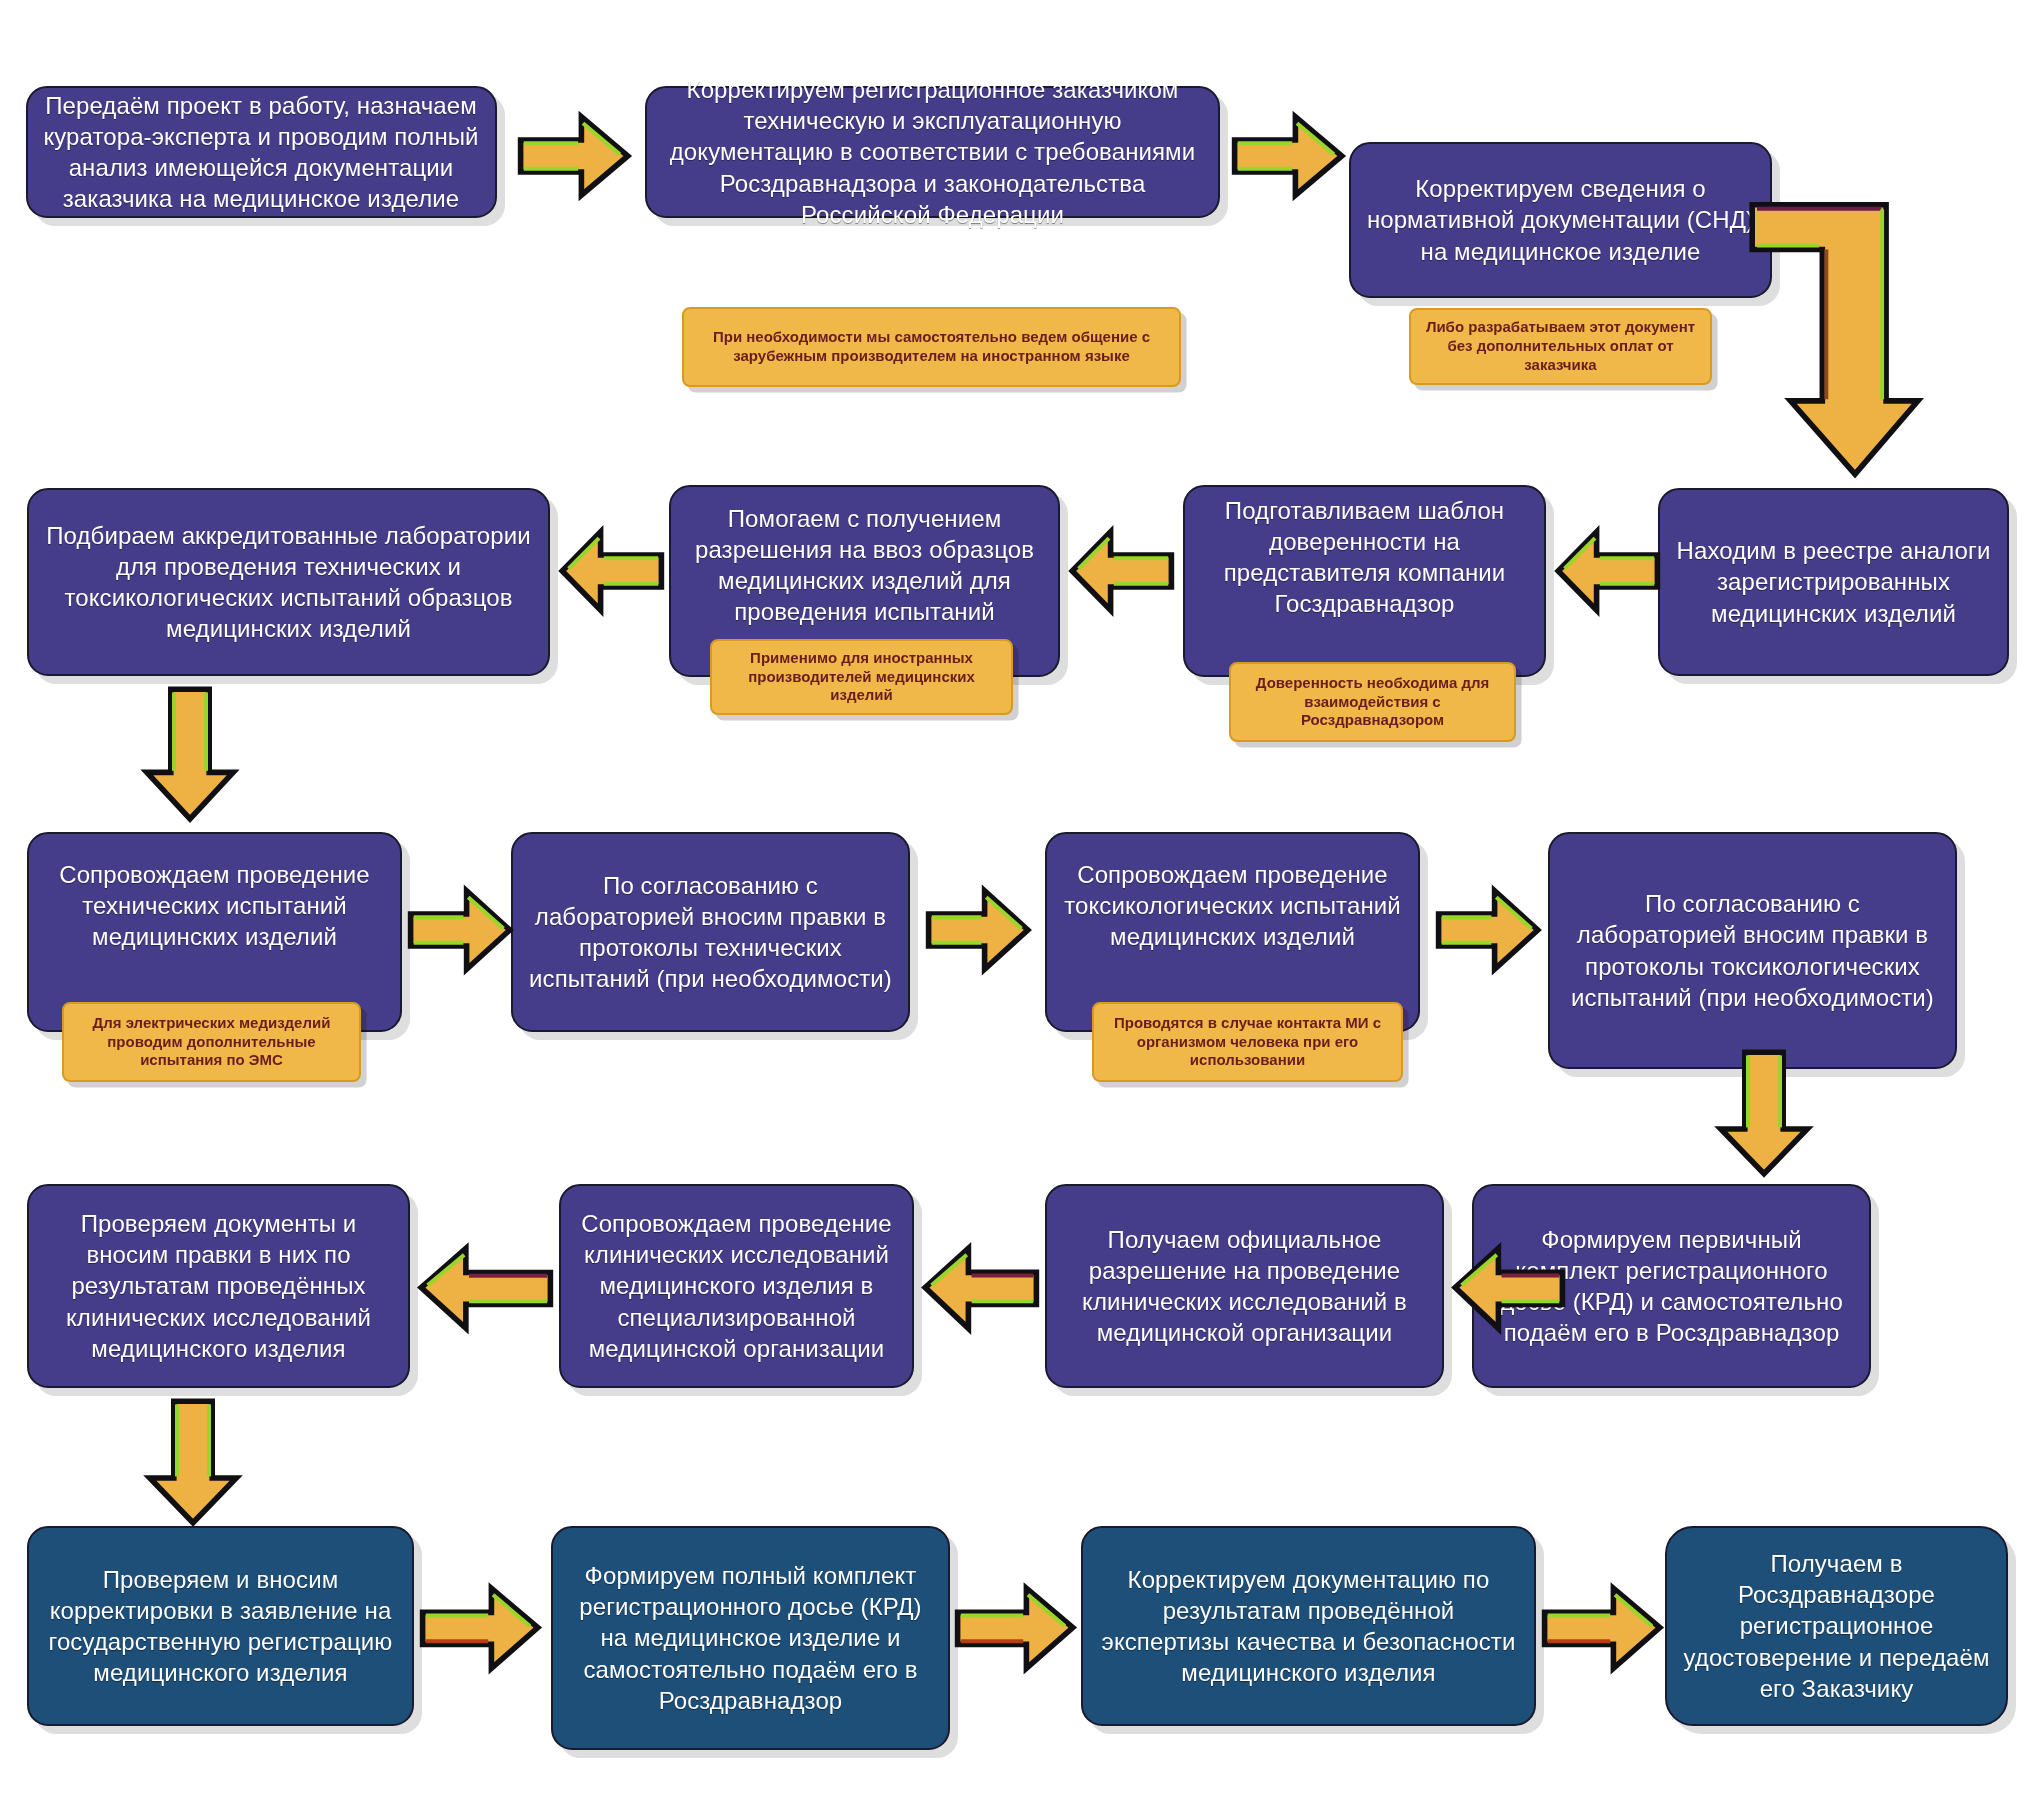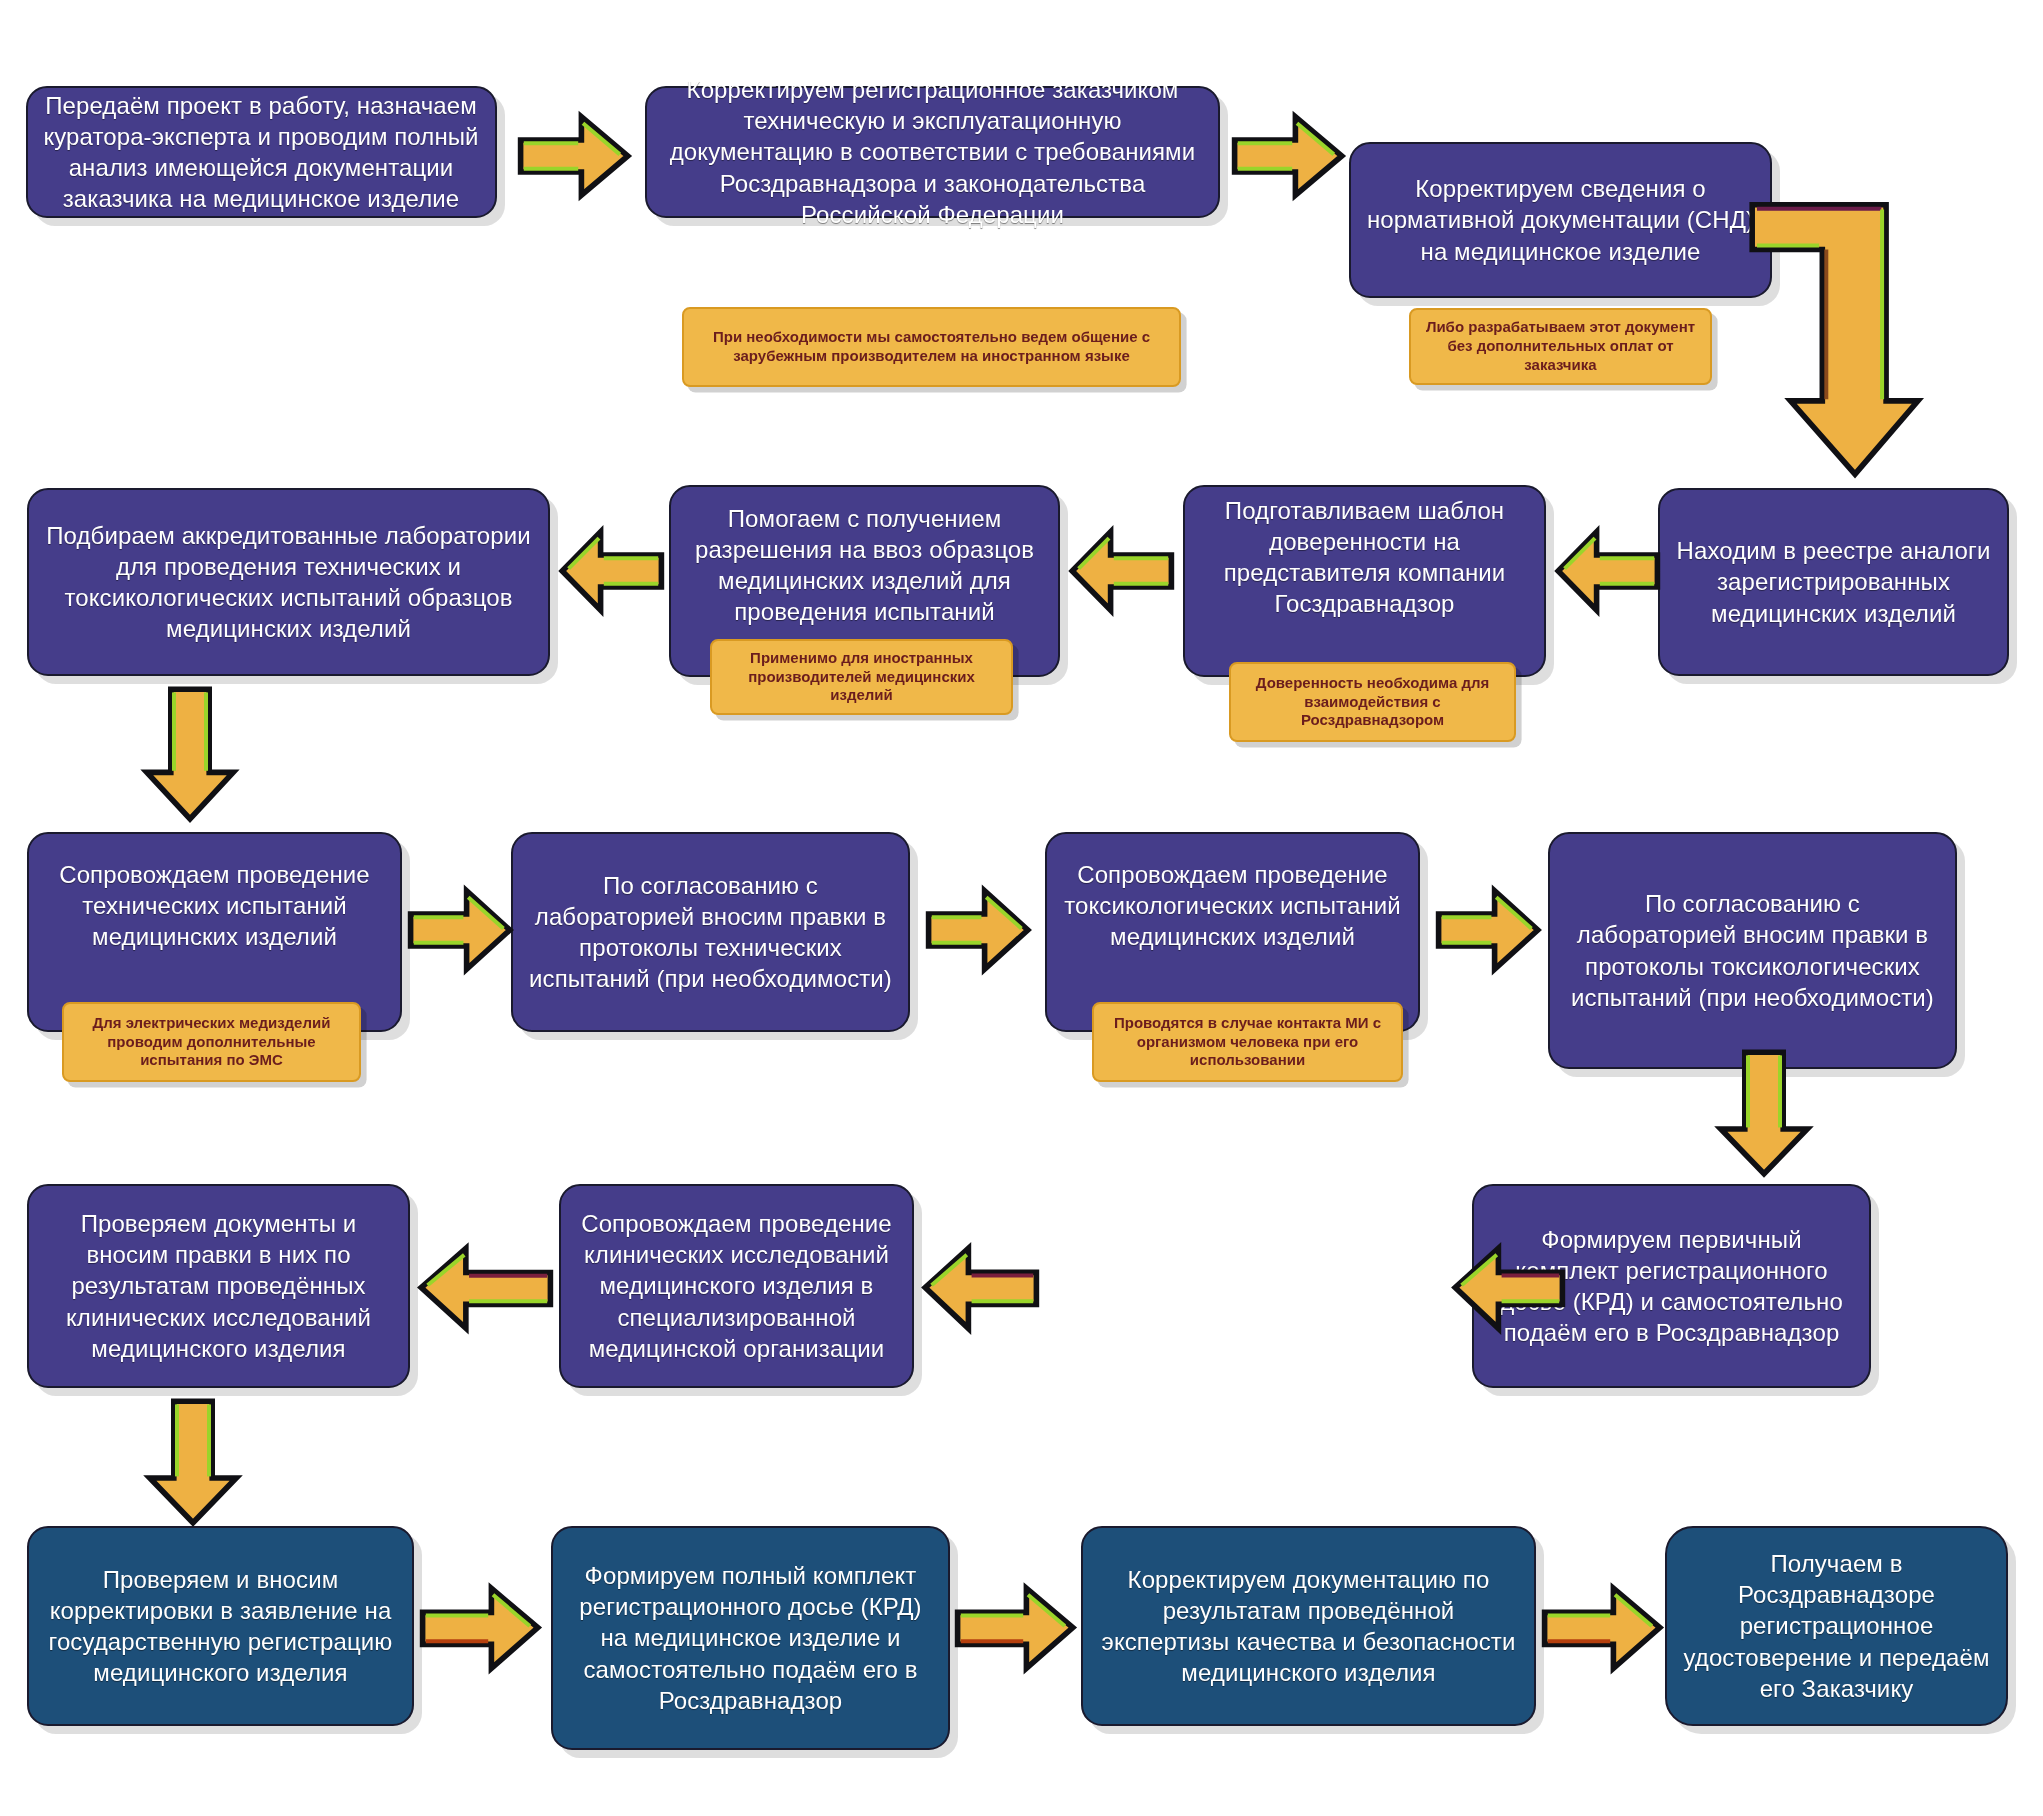--- a/index.html
+++ b/index.html
@@ -124,20 +124,23 @@
   </div>
 
   <div class="node purple" style="left:27px;top:1184px;width:383px;height:204px;">
     <span class="txt">Проверяем документы и вносим правки в них по результатам проведённых клинических исследований медицинского изделия</span>
   </div>
 
   <div class="node purple" style="left:559px;top:1184px;width:355px;height:204px;">
     <span class="txt">Сопровождаем проведение клинических исследований медицинского изделия в специализированной медицинской организации</span>
   </div>
 
+  <div class="node purple" style="left:1045px;top:1184px;width:399px;height:204px;">
+    <span class="txt">Получаем официальное разрешение на проведение клинических исследований в медицинской организации</span>
+  </div>
 
   <div class="node purple" style="left:1472px;top:1184px;width:399px;height:204px;">
     <span class="txt">Формируем первичный комплект регистрационного досье (КРД) и самостоятельно подаём его в Росздравнадзор</span>
   </div>
 
   <div class="node blue" style="left:27px;top:1526px;width:387px;height:200px;">
     <span class="txt">Проверяем и вносим корректировки в заявление на государственную регистрацию медицинского изделия</span>
   </div>
 
   <div class="node blue" style="left:551px;top:1526px;width:399px;height:224px;">

